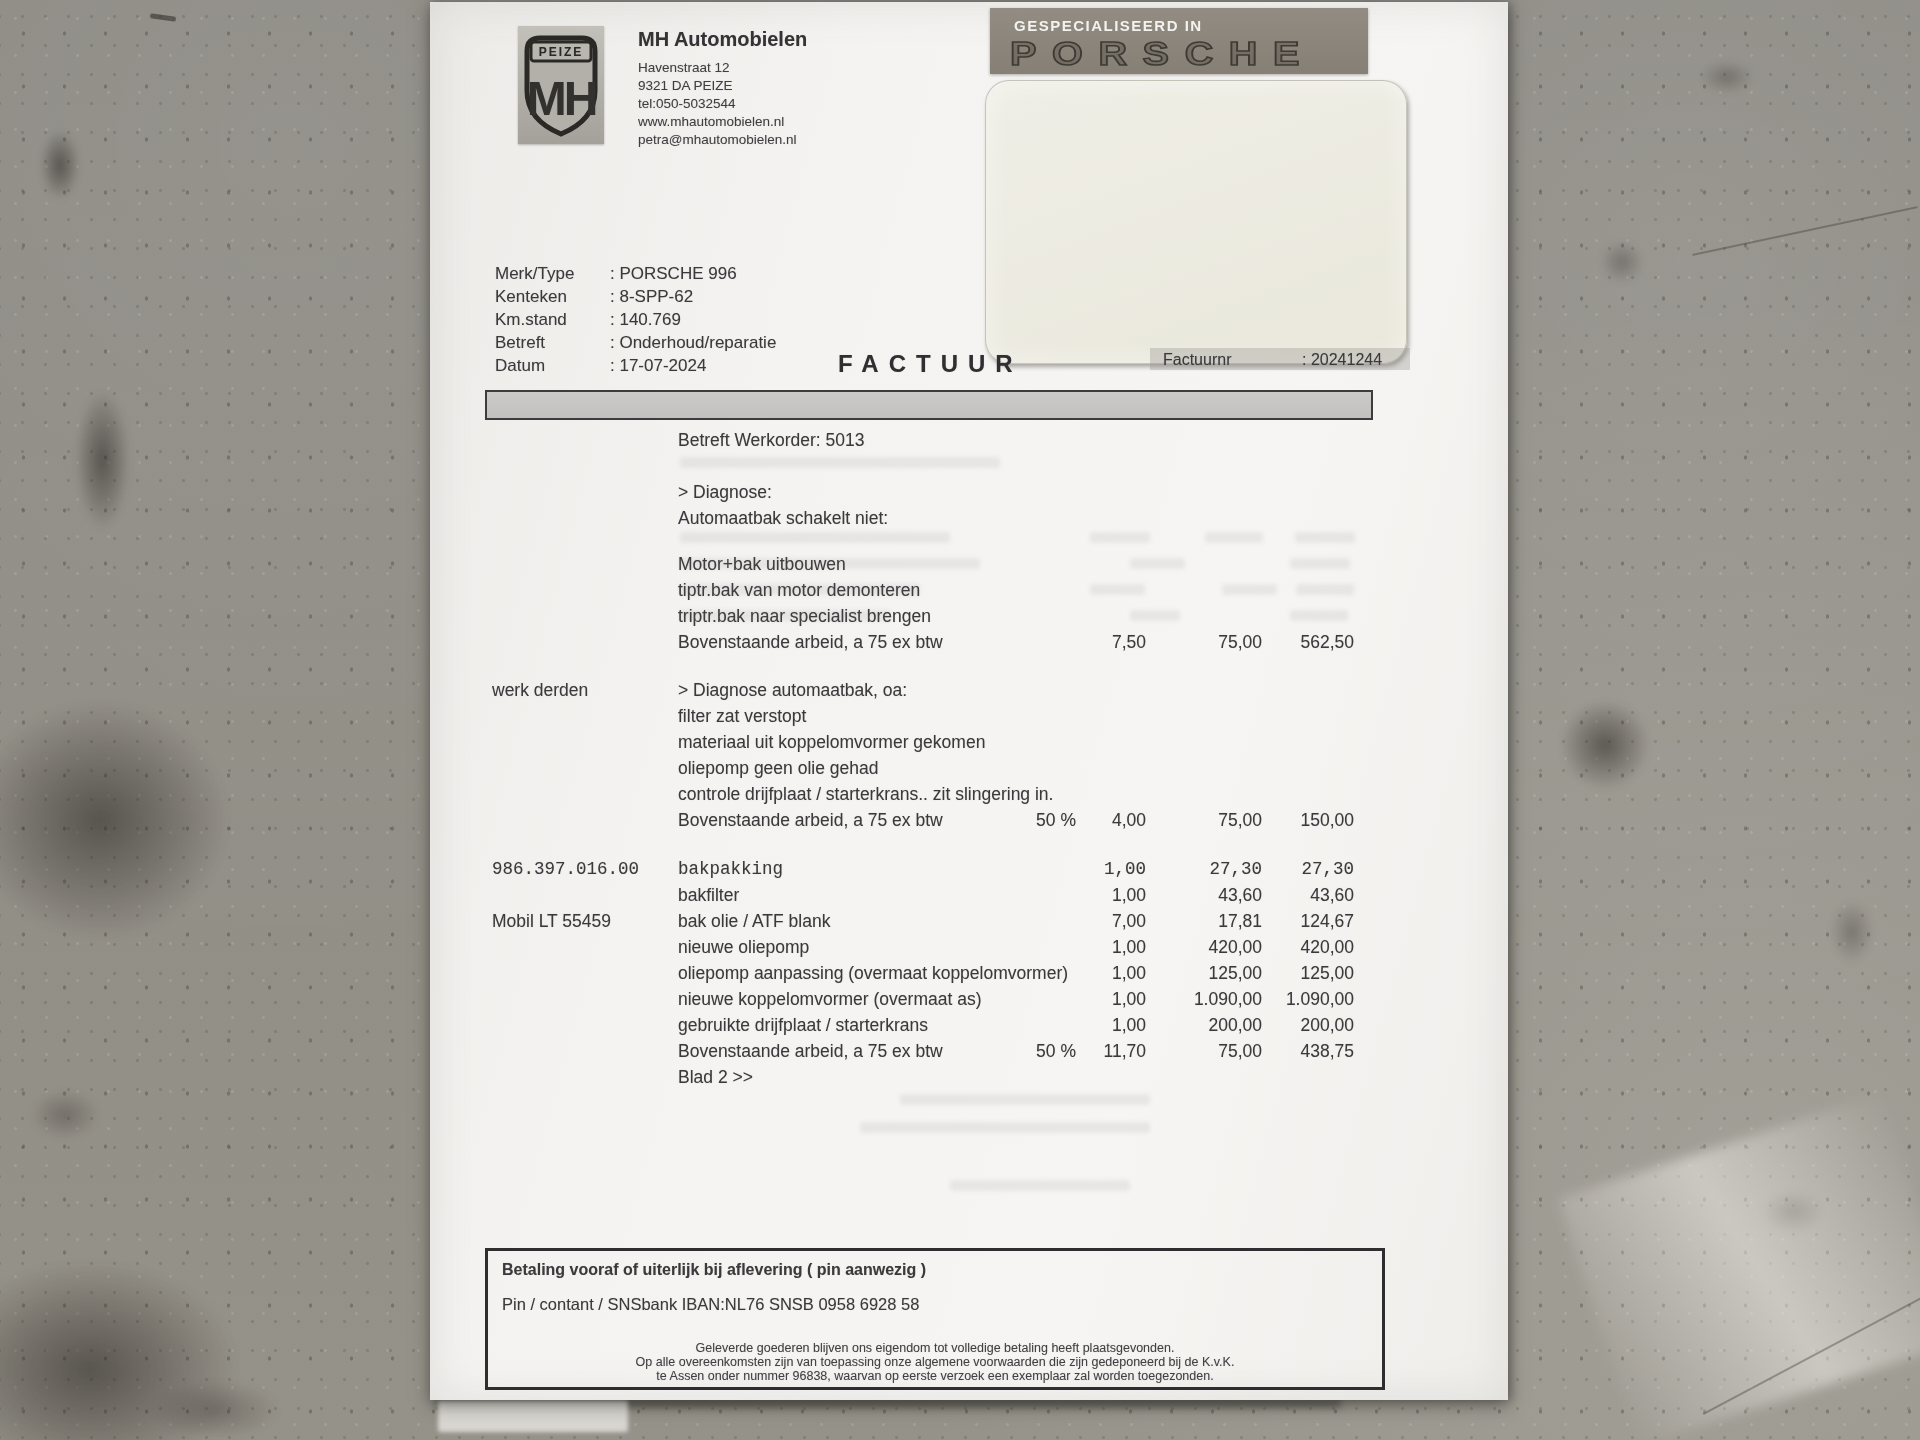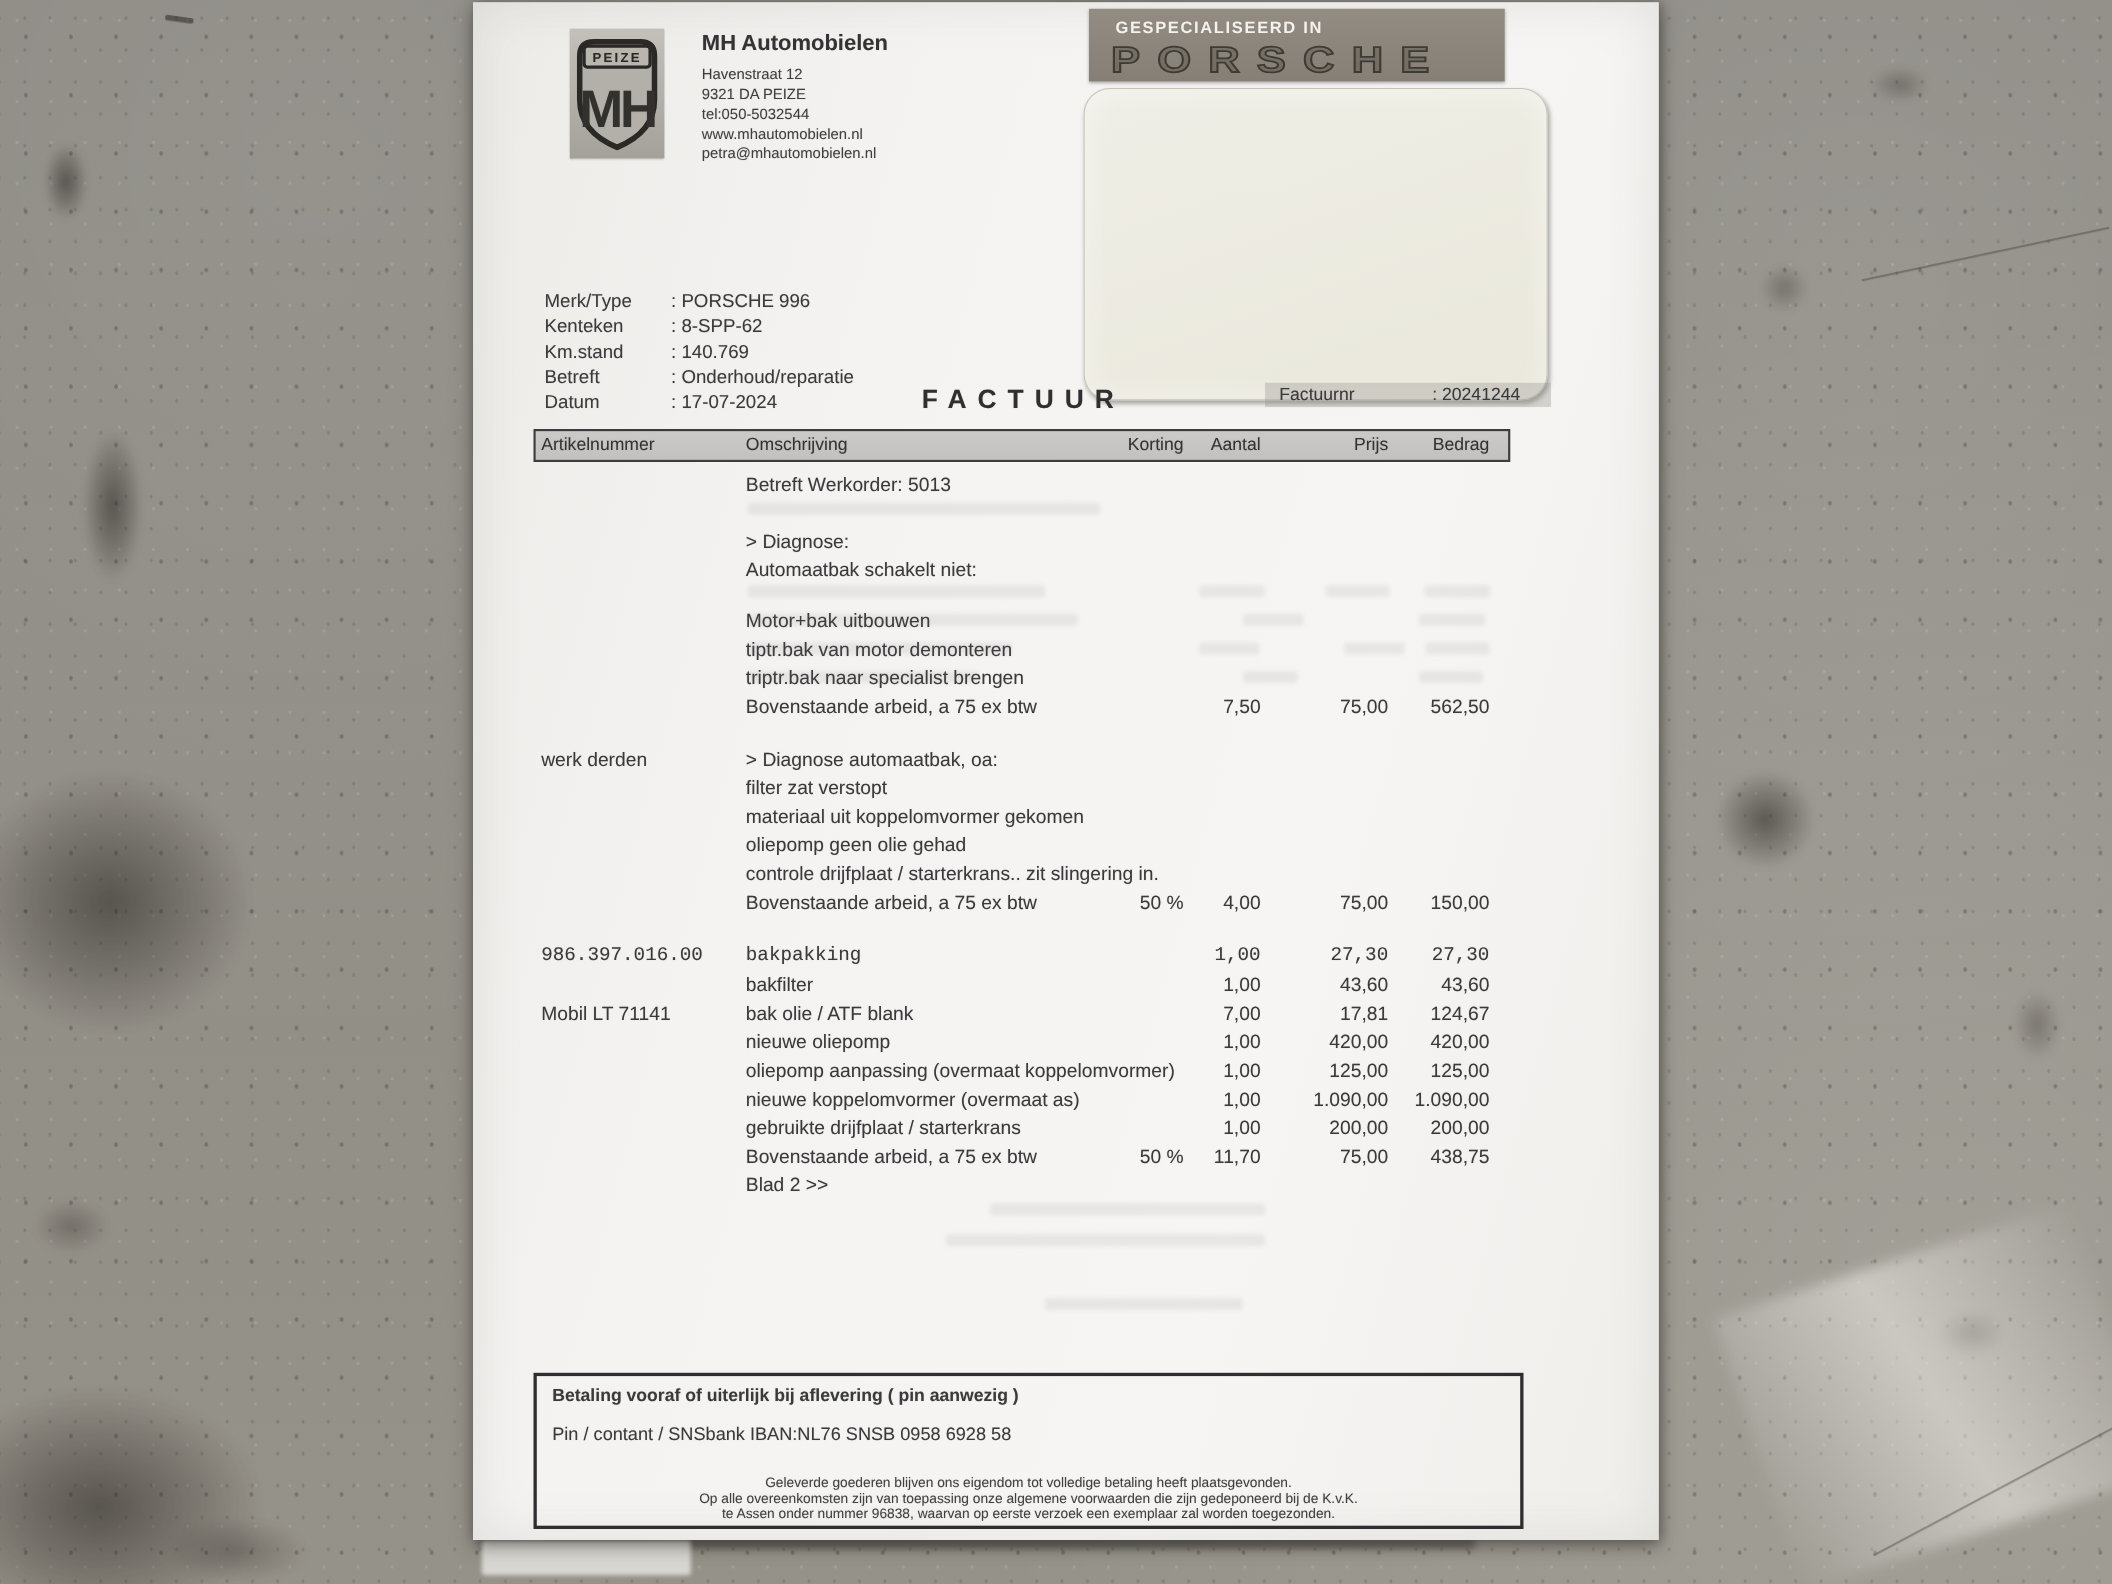--- a/index.html
+++ b/index.html
@@ -137,28 +137,20 @@
         <span class="veh-row" style="top: 331px;"><span class="veh-label">Betreft</span><span class="veh-value">: Onderhoud/reparatie</span></span>
         <span class="veh-row" style="top: 354px;"><span class="veh-label">Datum</span><span class="veh-value">: 17-07-2024</span></span>
       </div>
 
     <div id="factuur-title">FACTUUR</div>
     <div id="factuurnr-strip"></div>
     <div id="factuurnr-label">Factuurnr</div>
     <div id="factuurnr-value">: 20241244</div>
 
     <div id="header-bar"></div>
-    <div class="hdr-row">
-      <span class="c-art">Artikelnummer</span>
-      <span class="c-desc">Omschrijving</span>
-      <span class="c-kort">Korting</span>
-      <span class="c-aant">Aantal</span>
-      <span class="c-prijs">Prijs</span>
-      <span class="c-bedr">Bedrag</span>
-    </div>
 
     <div id="table-rows">
         <span class="t-row" style="top: 426px;">
           <span class="c-desc">Betreft Werkorder: 5013</span>
         </span>
         <span class="t-row" style="top: 478px;">
           <span class="c-desc">&gt; Diagnose:</span>
         </span>
         <span class="t-row" style="top: 504px;">
           <span class="c-desc">Automaatbak schakelt niet:</span>
@@ -208,21 +200,21 @@
           <span class="c-prijs">27,30</span>
           <span class="c-bedr">27,30</span>
         </span>
         <span class="t-row" style="top: 881px;">
           <span class="c-desc">bakfilter</span>
           <span class="c-aant">1,00</span>
           <span class="c-prijs">43,60</span>
           <span class="c-bedr">43,60</span>
         </span>
         <span class="t-row" style="top: 907px;">
-          <span class="c-art">Mobil LT 71141</span>
+          <span class="c-art">Mobil LT 55459</span>
           <span class="c-desc">bak olie / ATF blank</span>
           <span class="c-aant">7,00</span>
           <span class="c-prijs">17,81</span>
           <span class="c-bedr">124,67</span>
         </span>
         <span class="t-row" style="top: 933px;">
           <span class="c-desc">nieuwe oliepomp</span>
           <span class="c-aant">1,00</span>
           <span class="c-prijs">420,00</span>
           <span class="c-bedr">420,00</span>

